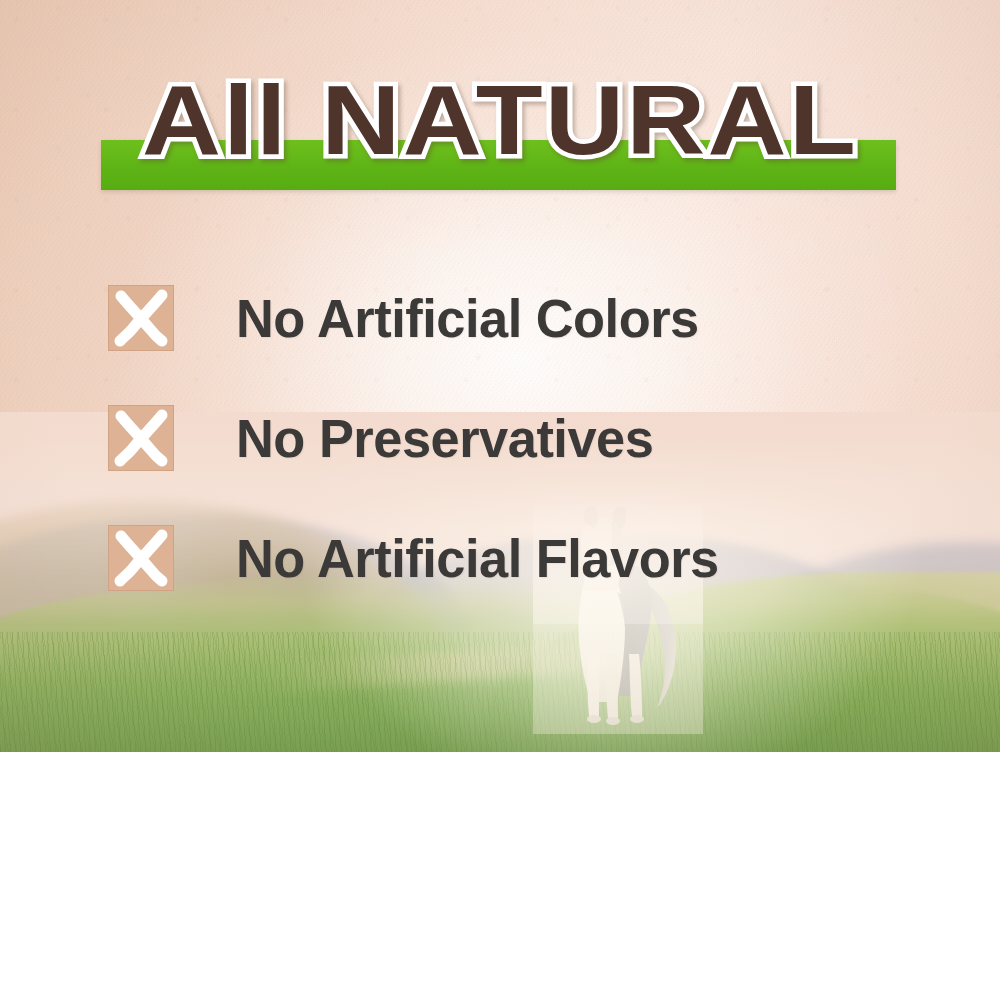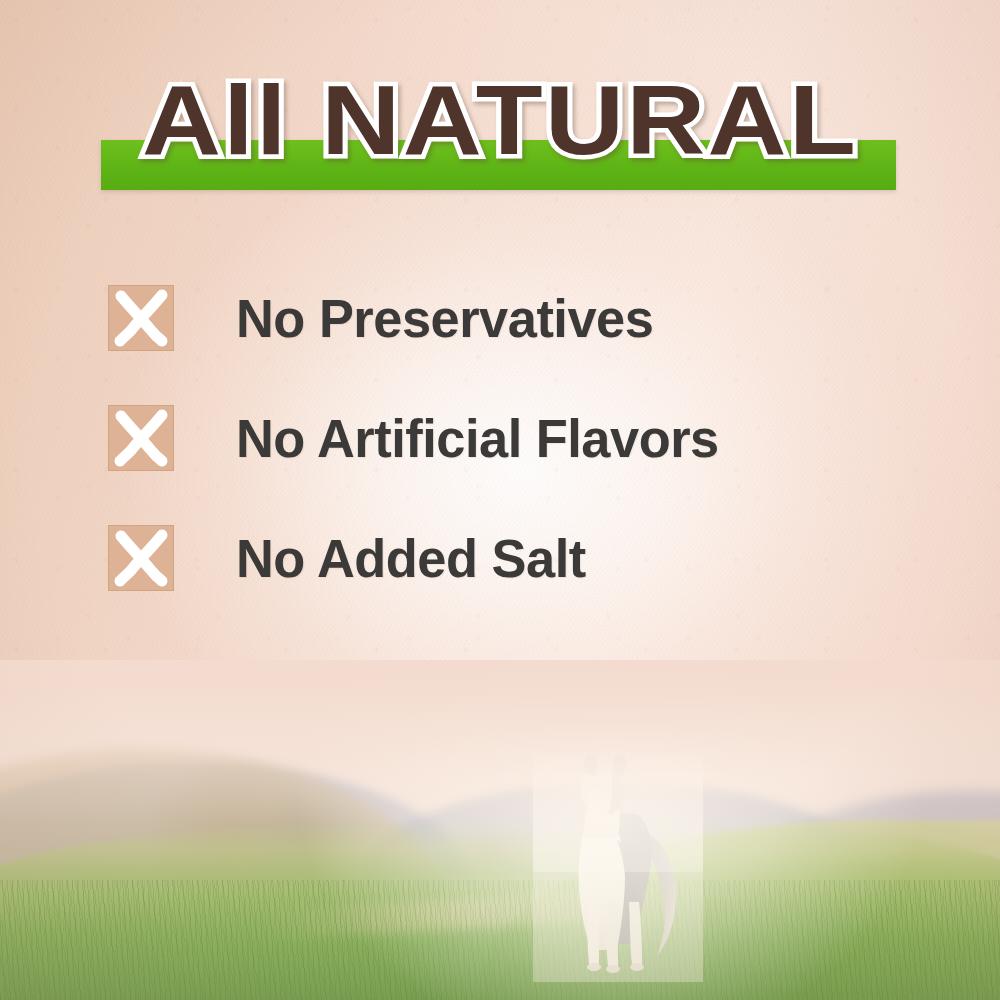--- a/index.html
+++ b/index.html
@@ -3,21 +3,21 @@
 <meta charset="utf-8">
 <style>
   html, body {
     margin: 0;
     padding: 0;
     background: #ffffff;
   }
   .poster {
     position: relative;
     width: 1000px;
-    height: 1000px;
+    height: 752px;
     overflow: hidden;
     font-family: "Liberation Sans", sans-serif;
     background-color: #eab308;
   }
 
   
   .bg-base {
     position: absolute;
     inset: 0;
     background:
@@ -338,20 +338,29 @@
     <div class="photo-fade"></div>
   </div>
 
   <div class="bg-vignette"></div>
 
   <div class="banner"></div>
   <div class="headline">All NATURAL</div>
 
   <div class="checklist">
 
+    <div class="check-row">
+      <div class="checkbox">
+        <svg viewBox="0 0 66 66" xmlns="http://www.w3.org/2000/svg">
+          <path d="M13 11 C22 22 32 32 42 44 C46 49 50 53 54 56" stroke="#ffffff" stroke-width="11" stroke-linecap="round" fill="none"></path>
+          <path d="M54 10 C45 21 35 31 25 43 C21 48 16 52 12 56" stroke="#ffffff" stroke-width="11" stroke-linecap="round" fill="none"></path>
+        </svg>
+      </div>
+      <div class="check-label">No Artificial Colors</div>
+    </div>
 
     <div class="check-row">
       <div class="checkbox">
         <svg viewBox="0 0 66 66" xmlns="http://www.w3.org/2000/svg">
           <path d="M13 11 C22 22 32 32 42 44 C46 49 50 53 54 56" stroke="#ffffff" stroke-width="11" stroke-linecap="round" fill="none"></path>
           <path d="M54 10 C45 21 35 31 25 43 C21 48 16 52 12 56" stroke="#ffffff" stroke-width="11" stroke-linecap="round" fill="none"></path>
         </svg>
       </div>
       <div class="check-label">No Preservatives</div>
     </div>
@@ -359,24 +368,15 @@
     <div class="check-row">
       <div class="checkbox">
         <svg viewBox="0 0 66 66" xmlns="http://www.w3.org/2000/svg">
           <path d="M13 11 C22 22 32 32 42 44 C46 49 50 53 54 56" stroke="#ffffff" stroke-width="11" stroke-linecap="round" fill="none"></path>
           <path d="M54 10 C45 21 35 31 25 43 C21 48 16 52 12 56" stroke="#ffffff" stroke-width="11" stroke-linecap="round" fill="none"></path>
         </svg>
       </div>
       <div class="check-label">No Artificial Flavors</div>
     </div>
 
-    <div class="check-row">
-      <div class="checkbox">
-        <svg viewBox="0 0 66 66" xmlns="http://www.w3.org/2000/svg">
-          <path d="M13 11 C22 22 32 32 42 44 C46 49 50 53 54 56" stroke="#ffffff" stroke-width="11" stroke-linecap="round" fill="none"></path>
-          <path d="M54 10 C45 21 35 31 25 43 C21 48 16 52 12 56" stroke="#ffffff" stroke-width="11" stroke-linecap="round" fill="none"></path>
-        </svg>
-      </div>
-      <div class="check-label">No Added Salt</div>
-    </div>
 
   </div>
 </div>
 
 </body></html>

